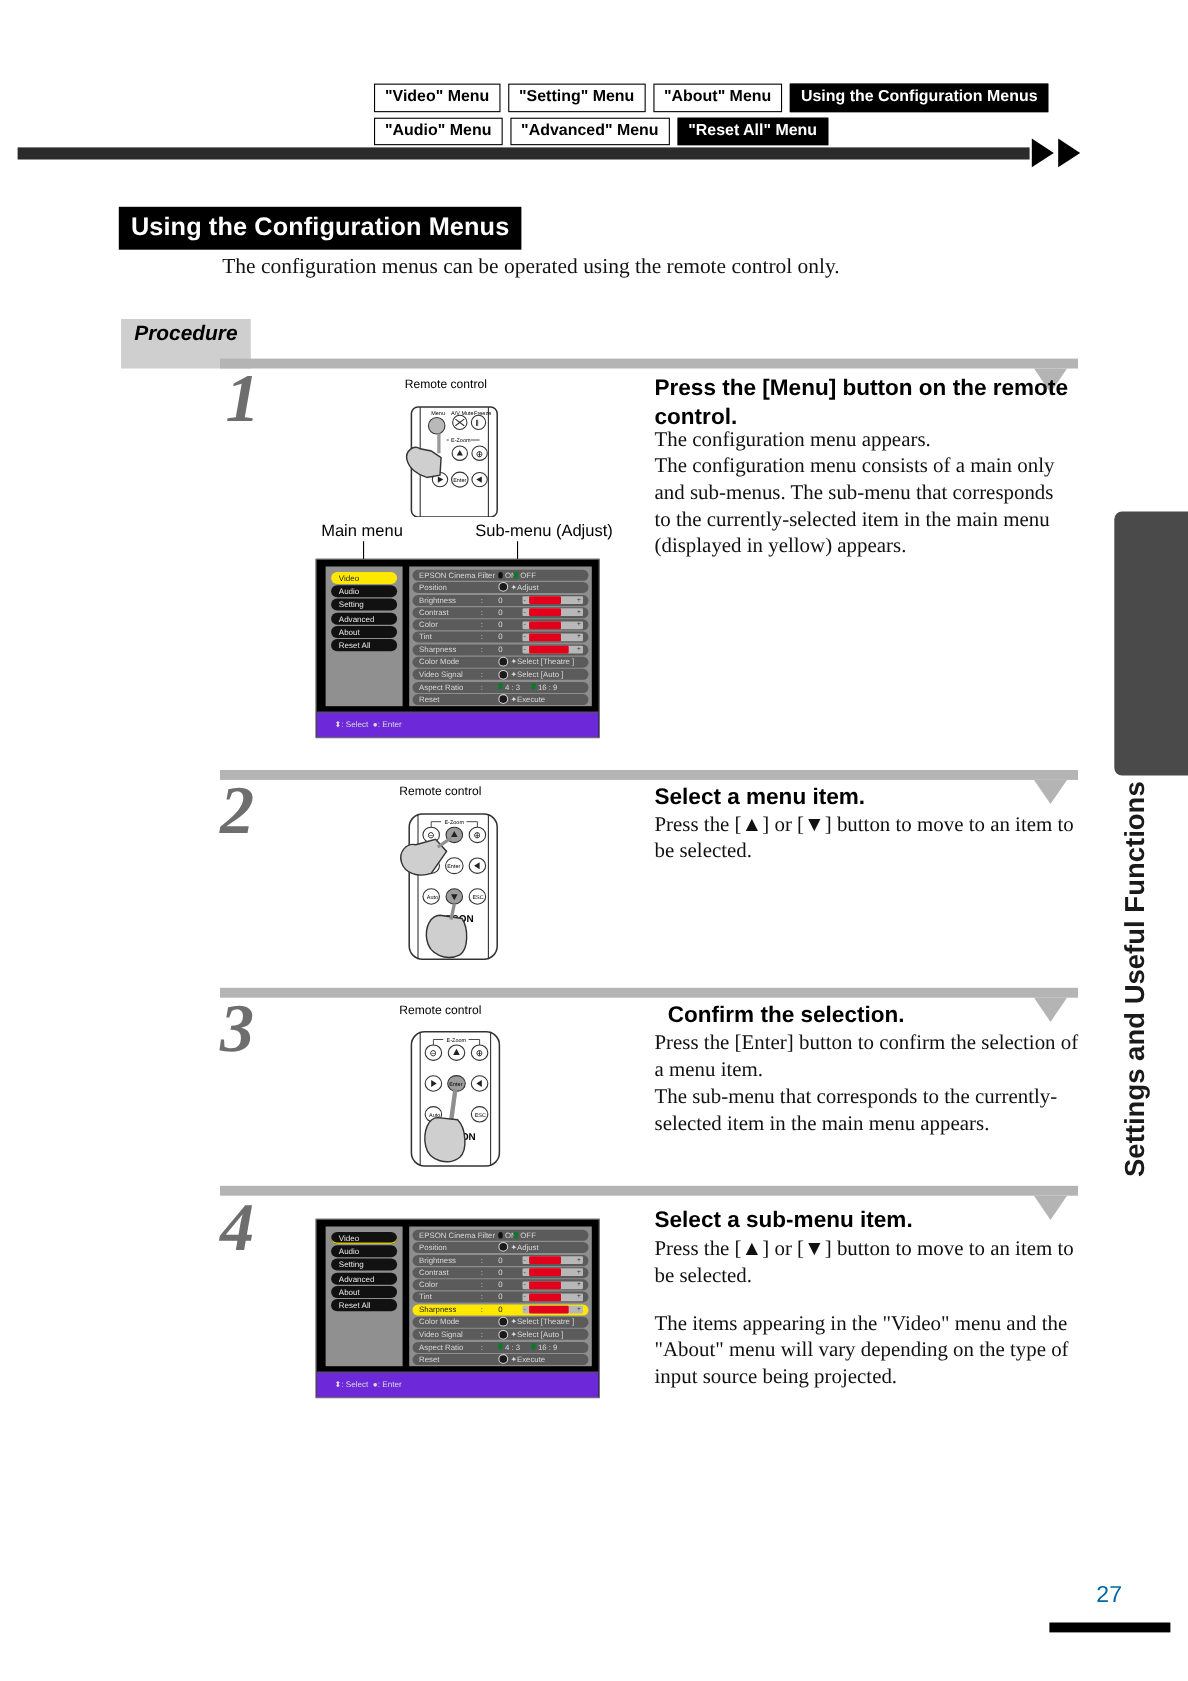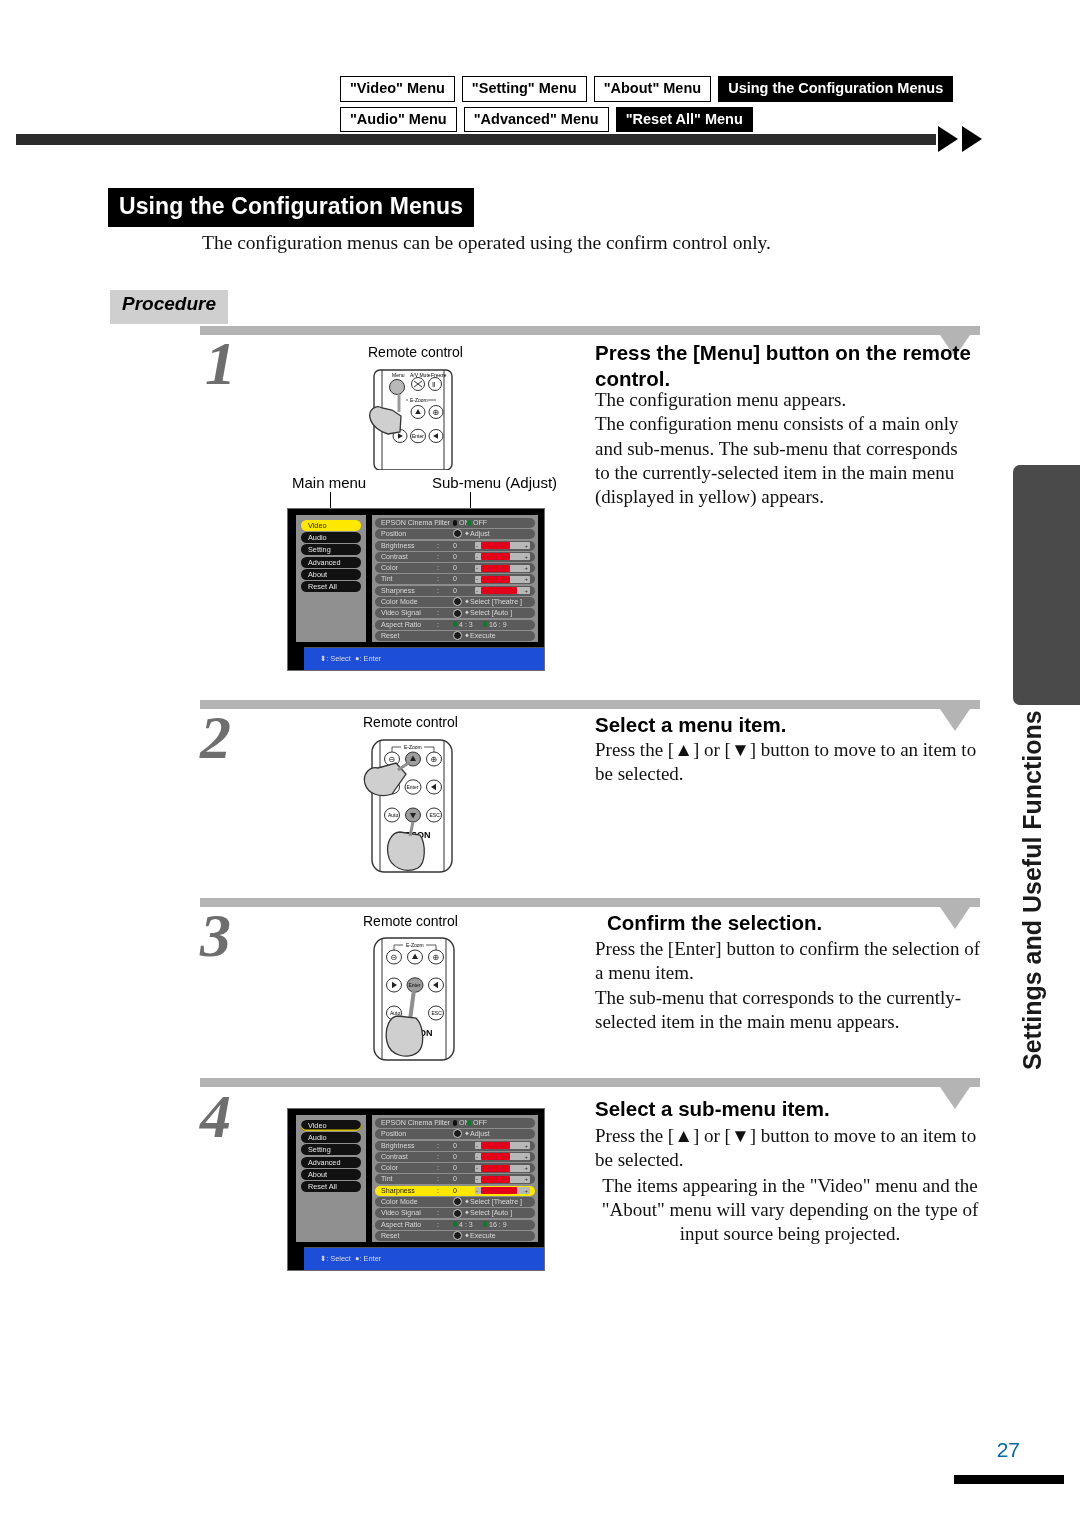--- a/index.html
+++ b/index.html
@@ -31,43 +31,43 @@
     padding:5px 11px 7px;letter-spacing:.1px;
   }
   .intro{
     position:absolute;left:202px;top:232px;width:700px;
     font-size:19.5px;color:#111;
   }
   .procedure{
     position:absolute;left:110px;top:290px;
     background:#cfcfcf;color:#000;
     font-family:"Liberation Sans", sans-serif;font-style:italic;font-weight:bold;font-size:19px;
-    padding:3px 12px 9px;
+    padding:3px 12px 20px;
   }
   
   .sep{position:absolute;left:200px;height:9px;background:#b4b4b4;width:780px;}
   .sep .tri{position:absolute;right:10px;top:9px;width:0;height:0;
     border-left:15px solid transparent;border-right:15px solid transparent;border-top:22px solid #b4b4b4;}
   
   .stepnum{
     position:absolute;font-family:"Liberation Serif", serif;font-style:italic;
     font-weight:bold;font-size:62px;color:#6e6e6e;line-height:1;
   }
   
   .step-head{
     position:absolute;font-family:"Liberation Sans", sans-serif;font-weight:bold;
     font-size:20.5px;color:#000;line-height:1.25;width:390px;
   }
   .step-body{
     position:absolute;font-size:19px;color:#111;line-height:1.28;width:380px;
   }
   .step-body p{margin:0;}
-  .step-body p.gap{margin-top:1px;text-align:center;}
-  
-  .rc-cap{position:absolute;font-family:"Liberation Sans", sans-serif;font-size:14px;color:#000;}
+  .step-body p.gap{margin-top:19px;}
+  
+  .rc-cap{position:absolute;font-family:"Liberation Sans", sans-serif;font-size:11px;color:#000;}
   
   .remote{position:absolute;}
   
   .menushot{position:absolute;background:#000;border:1px solid #6d6d6d;}
   .ms-inner{position:relative;width:100%;height:100%;background:#000;}
   .ms-main{position:absolute;left:8px;top:6px;width:70px;bottom:28px;background:#909090;padding:5px;box-sizing:border-box;}
   .mi{
     font-family:"Liberation Sans", sans-serif;font-size:7.3px;color:#e8e8e8;
     background:#111;border-radius:7px;padding:1px 0 1px 7px;margin-bottom:1.2px;
     height:9px;line-height:9px;box-sizing:content-box;white-space:nowrap;
@@ -87,21 +87,21 @@
   .si .rt{position:absolute;left:92px;top:0;}
   .bar{position:absolute;left:100px;top:1.5px;right:5px;height:7px;background:#b8b8b8;border-radius:1px;}
   .bar i{position:absolute;left:0;top:0;height:100%;background:#e2001a;border-radius:1px;display:block;}
   .bar .mn{position:absolute;left:1px;top:-0.5px;font-size:6px;color:#333;line-height:8px;}
   .bar .mx{position:absolute;right:2px;top:-0.5px;font-size:6px;color:#333;line-height:8px;}
   .radio{display:inline-block;width:4px;height:6px;border-radius:2px;background:#0b7a2a;
     vertical-align:middle;margin:0 2px 1px 0;}
   .radio.off{background:#0f0f0f;}
   .knob{display:inline-block;width:7px;height:7px;border-radius:50%;background:#1a1a1a;
     vertical-align:middle;margin:0 2px 1px 0;border:1px solid #cfcfcf;}
-  .ms-foot{position:absolute;left:16px;right:0;bottom:0;height:22px;background:#1d4ed8;
+  .ms-foot{position:absolute;left:0;right:0;bottom:0;height:22px;background:#6d28d9;
     border-top:1px solid #555;}
   .ms-foot .ft{position:absolute;left:16px;top:6px;
     font-family:"Liberation Sans", sans-serif;font-size:7.4px;color:#dcdcdc;}
   .ms-label{position:absolute;font-family:"Liberation Sans", sans-serif;font-size:15px;color:#000;}
   .ms-leader{position:absolute;width:1px;background:#000;}
   
   .sidetab{
     position:absolute;left:1013px;top:465px;width:67px;height:240px;
     background:#4a4a4a;border-radius:7px 0 0 7px;
   }
@@ -131,21 +131,21 @@
     <div class="tab">"Advanced" Menu</div>
     <div class="tab active">"Reset All" Menu</div>
   </div>
 </div>
 
 <div class="top-rule"></div>
 <div class="tri-blk a"></div>
 <div class="tri-blk b"></div>
 
 <div class="page-title">Using the Configuration Menus</div>
-<div class="intro">The configuration menus can be operated using the confirm control only.</div>
+<div class="intro">The configuration menus can be operated using the remote control only.</div>
 <div class="procedure">Procedure</div>
 
 <div class="sep" style="top:326px;">
   <span class="tri"></span>
 </div>
 <div class="stepnum" style="left:205px;top:332px;">1</div>
 <div class="rc-cap" style="left:368px;top:344px;">Remote control</div>
 
 <svg class="remote" style="left:352px;top:360px;" width="125" height="110" viewBox="0 0 125 110">
   <rect x="22" y="10" width="78" height="100" rx="6" fill="#fff" stroke="#333" stroke-width="1.4"></rect>

